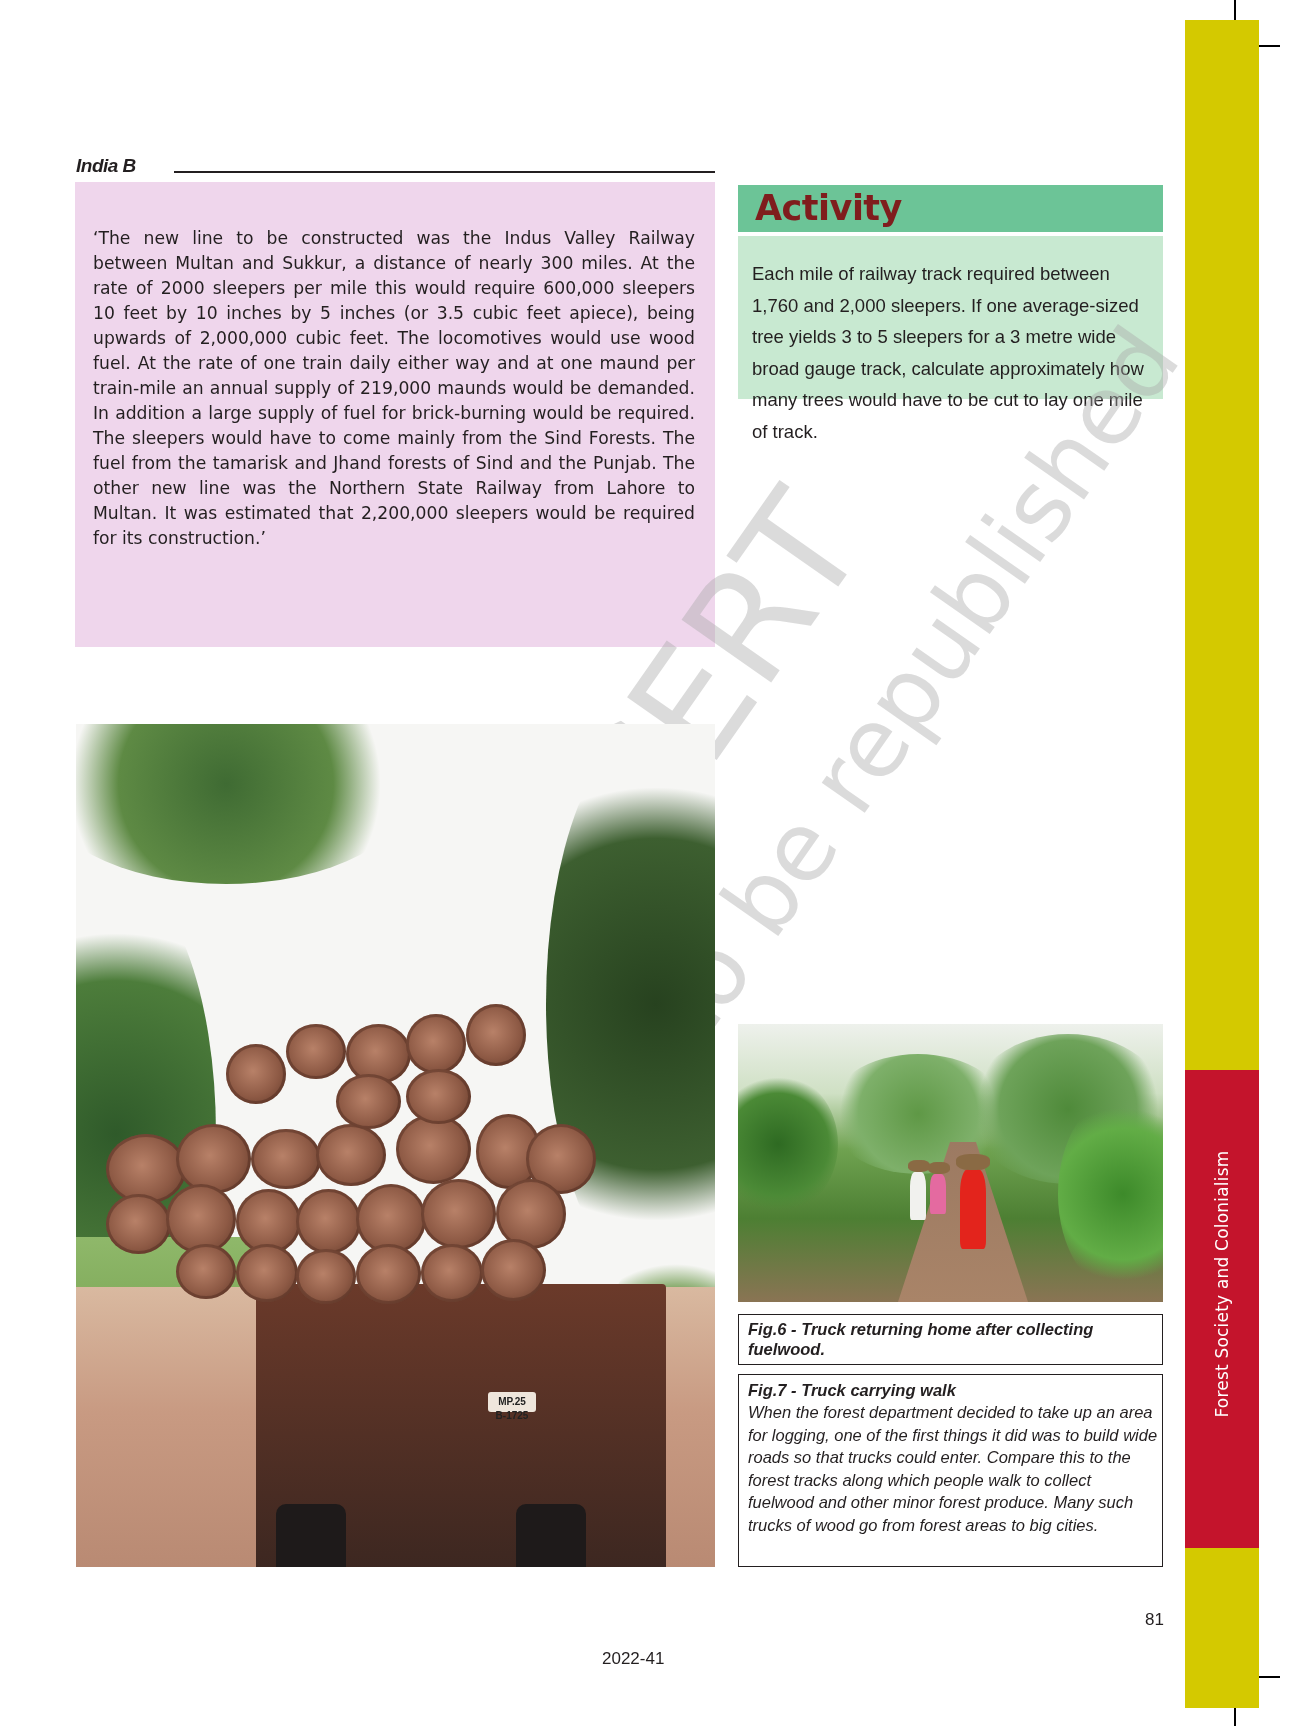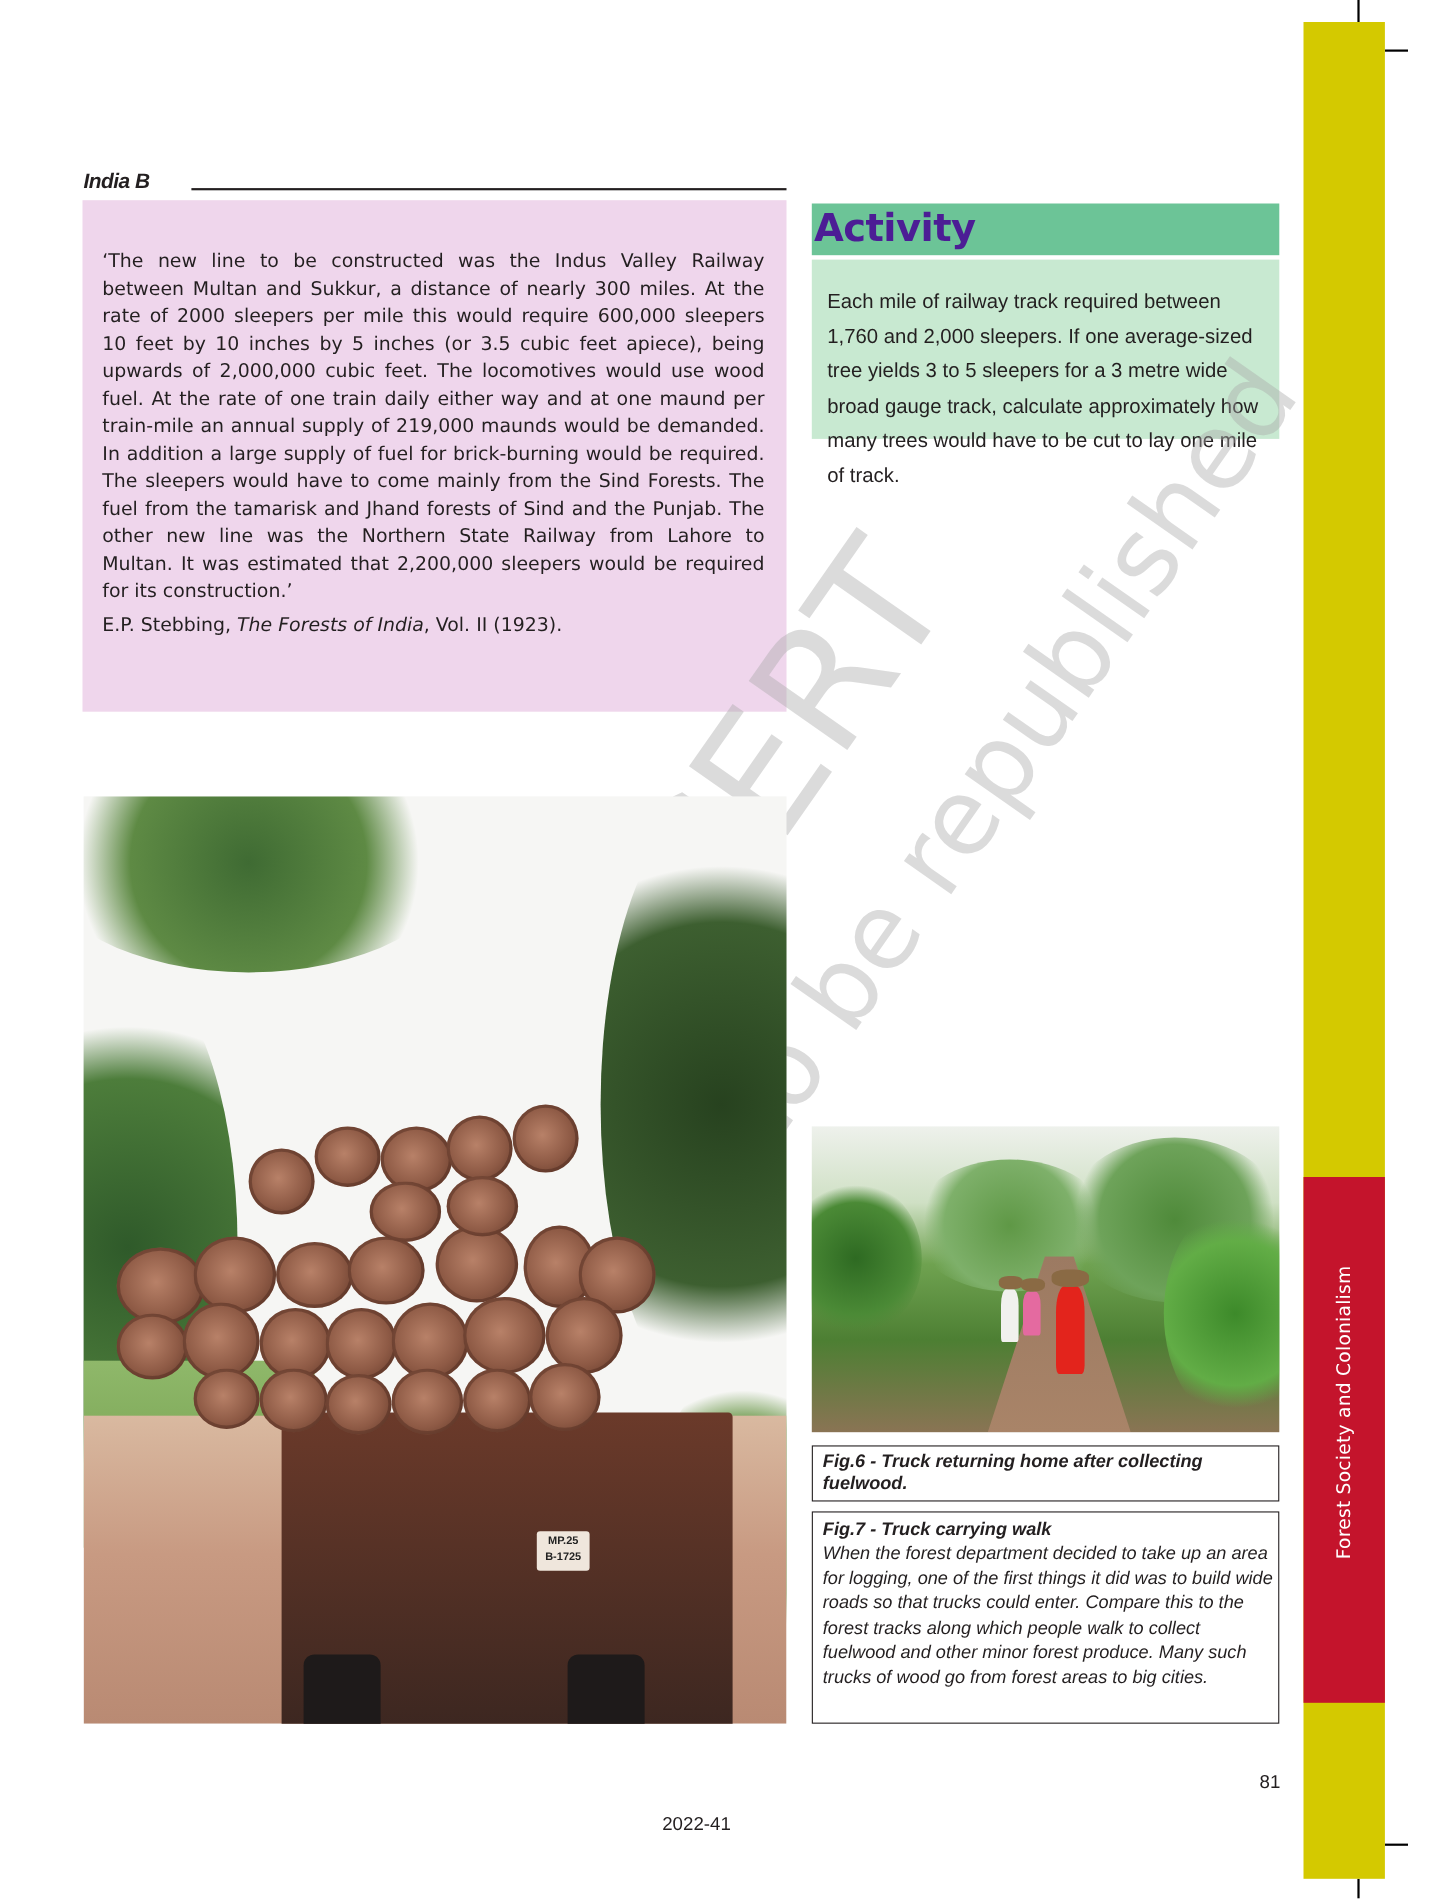--- a/index.html
+++ b/index.html
@@ -19,33 +19,33 @@
   .source-title { position:absolute; left:76px; top:155px; font-weight:bold; font-style:italic; font-size:19px; letter-spacing:-0.5px; color:#231f20; }
   .source-rule { position:absolute; left:174px; top:171px; width:541px; height:2px; background:#231f20; }
   .source-box { position:absolute; left:75px; top:182px; width:640px; height:465px; background:#efd6ec; }
   .source-text { position:absolute; left:93px; top:226px; width:602px; font-family:"DejaVu Sans", sans-serif; font-size:17.2px; line-height:25px; color:#231f20; text-align:justify; text-align-last:left; }
   .source-text p { margin:0; }
   .source-cite { margin-top:6px !important; text-align:left; }
   .source-cite i { font-style:italic; }
 
   
   .activity-head { position:absolute; left:738px; top:185px; width:425px; height:47px; background:#6cc497; }
-  .activity-head span { position:absolute; left:2px; top:0px; font-family:"DejaVu Sans", sans-serif; font-weight:bold; font-size:35px; line-height:47px; color:#4c1d95; letter-spacing:-0.5px; }
+  .activity-head span { position:absolute; left:17px; top:0px; font-family:"DejaVu Sans", sans-serif; font-weight:bold; font-size:35px; line-height:47px; color:#7f1d1d; letter-spacing:-0.5px; }
   .activity-body { position:absolute; left:738px; top:236px; width:425px; height:163px; background:#c8e9d1; }
   .activity-text { position:absolute; left:14px; top:22px; width:400px; font-family:"Liberation Sans", sans-serif; font-size:18.5px; line-height:31.5px; color:#231f20; }
 
   
   .photo-truck { position:absolute; left:76px; top:724px; width:639px; height:843px; overflow:hidden; background:#f6f6f4; }
   .photo-truck .leaf { position:absolute; border-radius:50%; }
   .photo-truck .road { position:absolute; left:0; bottom:0; width:100%; height:280px; background:linear-gradient(180deg,#d9b9a0 0%,#c89a82 45%,#b98a73 100%); }
   .photo-truck .grass { position:absolute; left:0; bottom:160px; width:210px; height:170px; background:linear-gradient(180deg,#8fb86a,#6e9a48); }
   .photo-truck .truck-body { position:absolute; left:180px; top:560px; width:410px; height:300px; background:linear-gradient(180deg,#6b3a2a,#3a2620); border-radius:4px; }
   .photo-truck .wheel { position:absolute; width:70px; height:80px; background:#1e1a1a; border-radius:10px; }
   .photo-truck .log { position:absolute; border-radius:50%; background:radial-gradient(circle at 45% 45%,#b88168 0%,#8e5a45 55%,#5e3627 100%); box-shadow: inset 0 0 0 3px rgba(60,30,20,0.35); }
-  .photo-truck .plate { position:absolute; left:412px; top:668px; width:48px; height:36px; background:#efe6dc; border-radius:3px; font-size:10px; line-height:14px; text-align:center; color:#222; padding-top:3px; box-sizing:border-box; font-weight:bold; }
+  .photo-truck .plate { position:absolute; left:412px; top:668px; width:48px; height:20px; background:#efe6dc; border-radius:3px; font-size:10px; line-height:14px; text-align:center; color:#222; padding-top:3px; box-sizing:border-box; font-weight:bold; }
 
   
   .photo-women { position:absolute; left:738px; top:1024px; width:425px; height:278px; overflow:hidden; background:linear-gradient(180deg,#eef1ec 0%,#cfe0c4 25%,#6fa250 45%,#4d7f33 70%,#8a7454 100%); }
   .photo-women .tree { position:absolute; border-radius:50%; }
   .photo-women .path { position:absolute; left:160px; bottom:0; width:130px; height:160px; background:linear-gradient(180deg,#9c7a62,#a98468); clip-path:polygon(40% 0,60% 0,100% 100%,0 100%); }
   .photo-women .person { position:absolute; border-radius:30% 30% 10% 10%; }
 
   
   .cap6 { position:absolute; left:738px; top:1314px; width:425px; height:51px; border:1.5px solid #231f20; box-sizing:border-box; background:#fff; }
   .cap6 span { position:absolute; left:9px; top:4px; width:405px; font-family:"Liberation Sans", sans-serif; font-weight:bold; font-style:italic; font-size:16.5px; line-height:20px; color:#231f20; }
@@ -71,21 +71,20 @@
 <div class="side-red"></div>
 <div class="side-label">
   <span>Forest Society and Colonialism</span>
 </div>
 
 <div class="source-title">India B</div>
 <div class="source-rule"></div>
 <div class="source-box"></div>
 <div class="source-text">
   <p>‘The new line to be constructed was the Indus Valley Railway between Multan and Sukkur, a distance of nearly 300 miles. At the rate of 2000 sleepers per mile this would require 600,000 sleepers 10 feet by 10 inches by 5 inches (or 3.5 cubic feet apiece), being upwards of 2,000,000 cubic feet. The locomotives would use wood fuel. At the rate of one train daily either way and at one maund per train-mile an annual supply of 219,000 maunds would be demanded. In addition a large supply of fuel for brick-burning would be required. The sleepers would have to come mainly from the Sind Forests. The fuel from the tamarisk and Jhand forests of Sind and the Punjab. The other new line was the Northern State Railway from Lahore to Multan. It was estimated that 2,200,000 sleepers would be required for its construction.’</p>
-  <p class="source-cite"><span>E.P. Stebbing, </span><i>The Forests of India</i><span>, Vol. II (1923).</span></p>
 </div>
 
 <div class="activity-head">
   <span>Activity</span>
 </div>
 <div class="activity-body">
   <div class="activity-text">Each mile of railway track required between 1,760 and 2,000 sleepers. If one average-sized tree yields 3 to 5 sleepers for a 3 metre wide broad gauge track, calculate approximately how many trees would have to be cut to lay one mile of track.</div>
 </div>
 
 <div class="wm" style="left:470px; top:870px; font-size:150px; transform:rotate(-55deg); transform-origin:left top;">NCERT</div>

